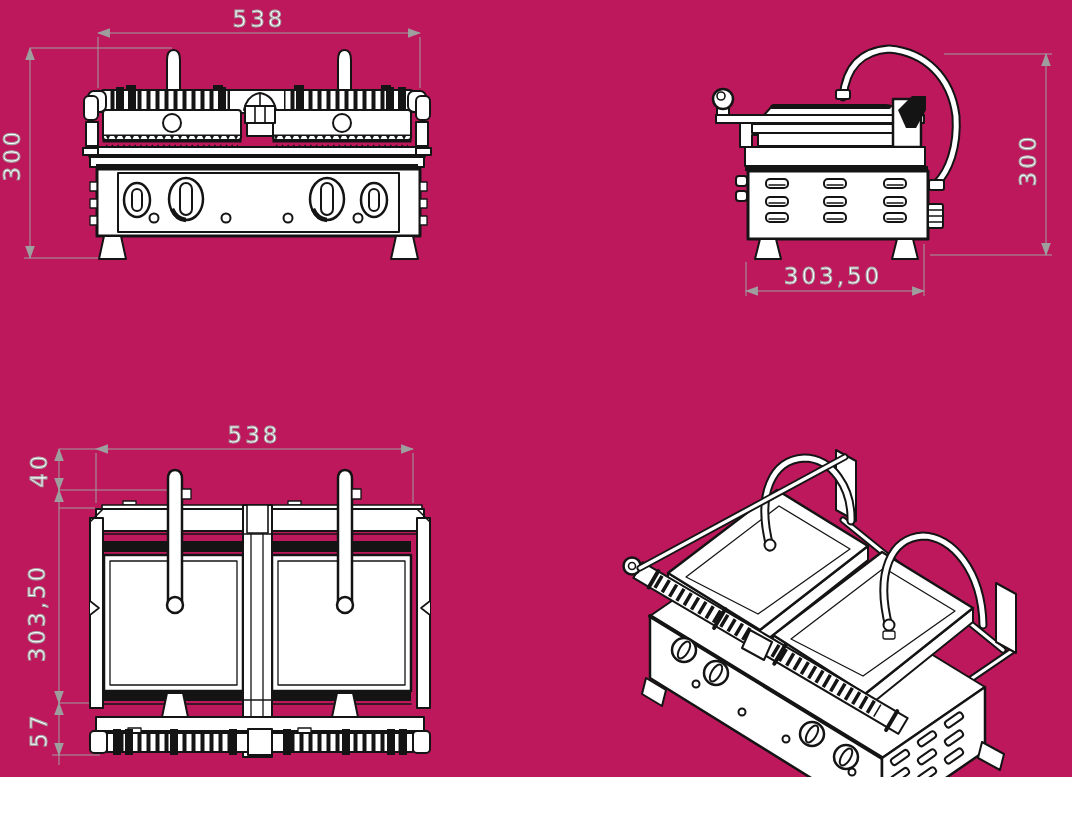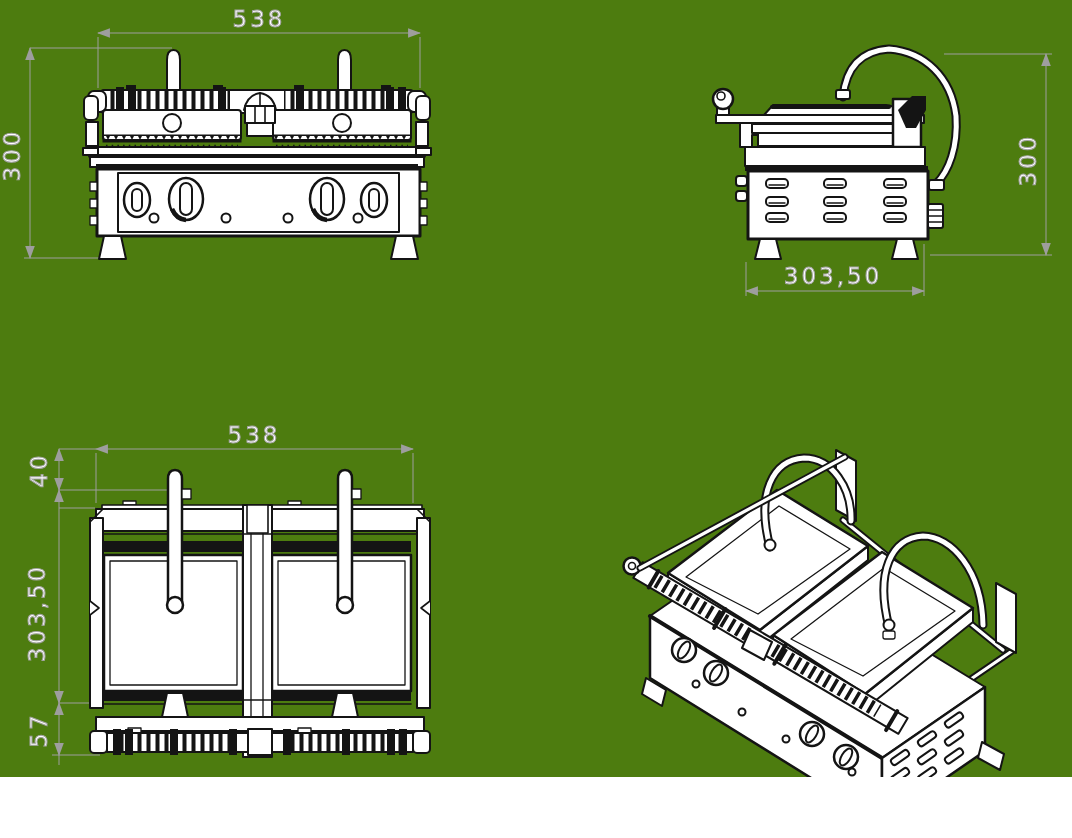--- a/index.html
+++ b/index.html
@@ -1,16 +1,16 @@
 <!DOCTYPE html>
 <html><head>
 <meta charset="utf-8">
 <style>
   html,body{margin:0;padding:0;background:#ffffff;}
-  .sheet{position:relative;width:1072px;height:777px;background:#4d7c0f;overflow:hidden;
+  .sheet{position:relative;width:1072px;height:777px;background:#be185d;overflow:hidden;
          font-family:"DejaVu Sans",sans-serif;}
   svg{display:block;}
   
   .m{stroke:#141414;fill:#ffffff;stroke-linejoin:round;stroke-linecap:round;}
   .w1{stroke-width:1.3px;} .w15{stroke-width:1.6px;} .w2{stroke-width:2px;}
   .w25{stroke-width:2.5px;} .w3{stroke-width:3px;} .w4{stroke-width:4px;}
   .bk{fill:#141414;stroke:none;}
   .nf{fill:none;}
   
   .dl{stroke:#9e9e9e;stroke-width:1px;fill:none;}

